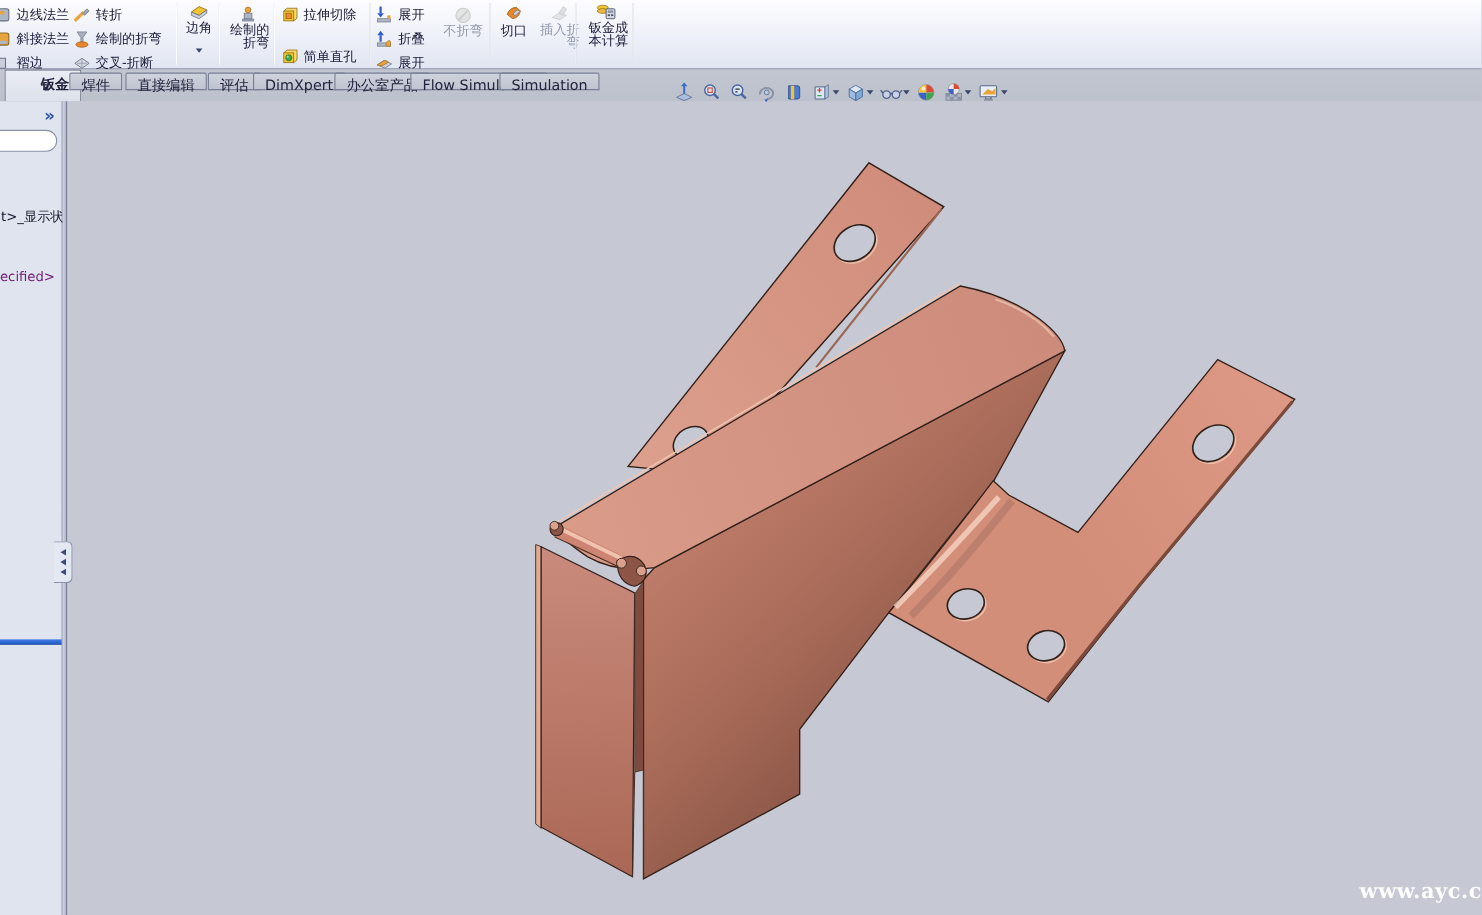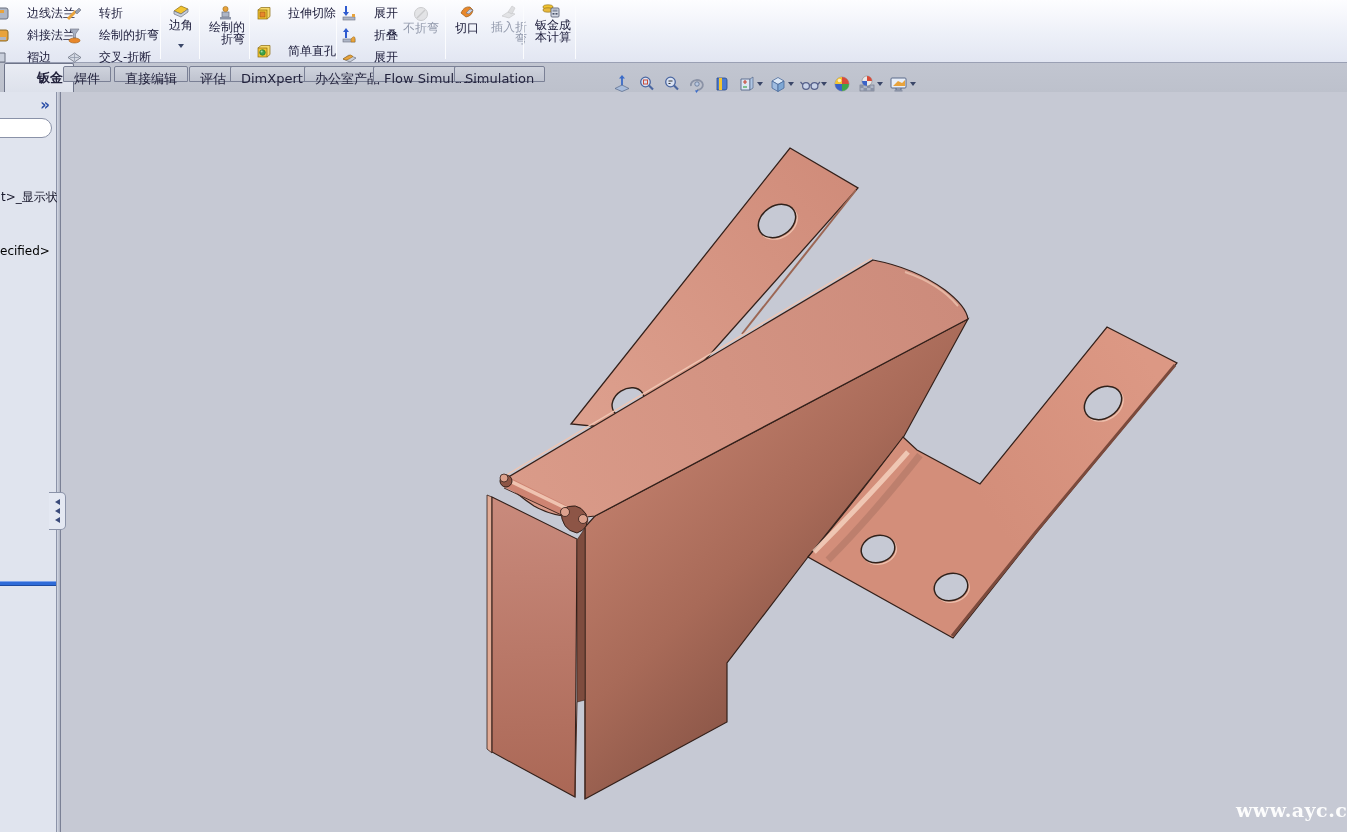--- a/index.html
+++ b/index.html
@@ -11,21 +11,21 @@
 }
 *{box-sizing:border-box;}
 html,body{margin:0;padding:0;}
 body{width:1347px;height:832px;position:relative;overflow:hidden;
      font-family:"DejaVu Sans","Liberation Sans",sans-serif;background:var(--viewport-bg);}
 
 
 .toolbar{position:absolute;top:0;left:0;width:1347px;height:63px;
   background:linear-gradient(var(--toolbar-top),#EDF0F8 55%,var(--toolbar-bottom));
   border-bottom:1px solid #9AA0B4;z-index:5;}
-.tbtn{position:absolute;height:20px;display:flex;align-items:center;gap:16px;
+.tbtn{position:absolute;height:20px;display:flex;align-items:center;gap:4px;
   font-size:12px;color:var(--text-dark);white-space:nowrap;cursor:default;}
 .tbtn .lbl{line-height:12px;}
 .tbig{position:absolute;display:flex;flex-direction:column;align-items:center;
   font-size:12px;color:var(--text-dark);text-align:center;}
 .tbig .lbl{line-height:11.5px;text-align:right;}
 .disabled,.disabled .lbl{color:var(--text-disabled);}
 .disabled svg{opacity:.45;filter:grayscale(1);}
 .sep{position:absolute;top:3px;height:56px;width:1px;background:#B6BBCB;
   border-right:1px solid #FBFCFE;}
 .icon16{width:17px;height:17px;flex:0 0 17px;}
@@ -57,21 +57,21 @@
 
 .sidepanel{position:absolute;top:92px;left:0;width:57px;height:740px;
   background:var(--panel-bg);border-right:1px solid #8C93A8;z-index:3;}
 .panel-edge{position:absolute;top:92px;left:57px;width:4px;height:740px;
   background:linear-gradient(90deg,#D4D8E4,#AEB3C2);border-right:1px solid #7A8095;z-index:3;}
 .chevron{position:absolute;top:4px;right:6px;color:#2B4FA8;font-size:15px;
   font-weight:bold;cursor:pointer;}
 .searchbox{position:absolute;top:26px;left:-30px;width:82px;height:20px;background:#FFF;
   border:1px solid #8A92A8;border-radius:10px;}
 .treefrag{position:absolute;top:52px;left:1px;font-size:12px;color:#1A1A2E;white-space:nowrap;margin-top:45px;}
-.matfrag{position:absolute;top:152px;left:0;font-size:12px;color:#000000;white-space:nowrap;}
+.matfrag{position:absolute;top:152px;left:0;font-size:12px;color:#701a75;white-space:nowrap;}
 .split-handle{position:absolute;top:400px;left:49px;width:17px;height:38px;
   background:#E4E8F2;border:1px solid #8A92A8;border-left:none;
   border-radius:0 5px 5px 0;display:flex;flex-direction:column;
   justify-content:center;align-items:center;gap:3px;z-index:4;cursor:pointer;}
 .tri-left{width:0;height:0;border-top:3.5px solid transparent;
   border-bottom:3.5px solid transparent;border-right:5px solid #3A4A7A;}
 .blue-split{position:absolute;top:489px;left:0;width:56px;height:5px;
   background:var(--accent-blue);border-top:1px solid #7FA4EC;
   border-bottom:1px solid #1D4AA0;cursor:row-resize;}
 

